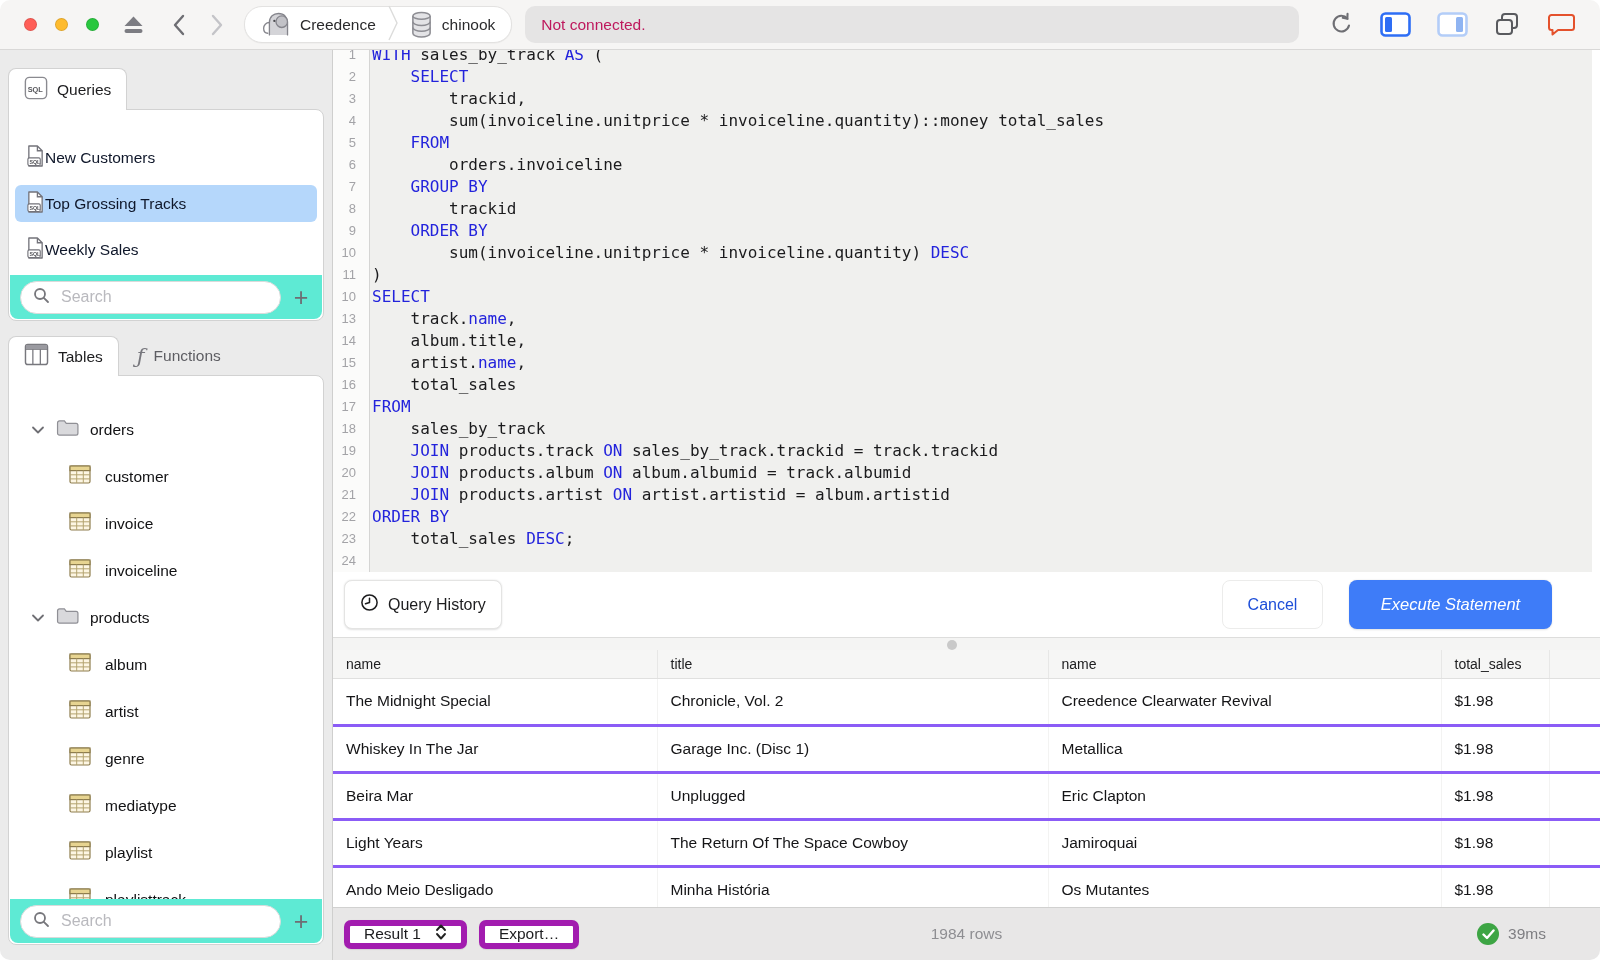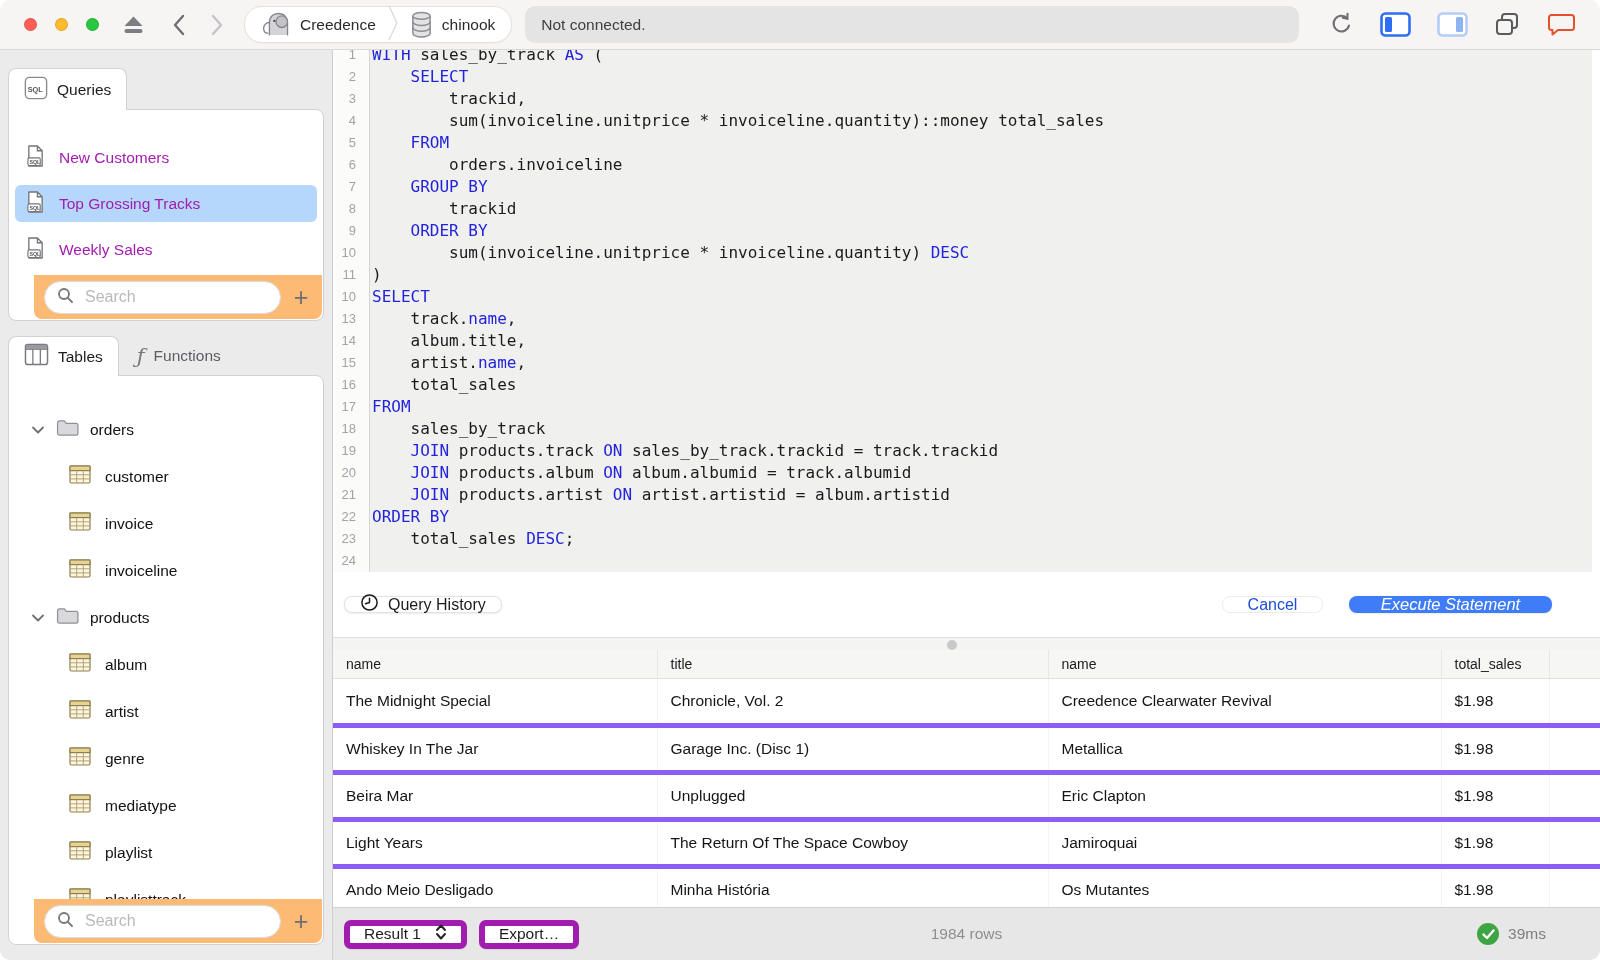--- a/index.html
+++ b/index.html
@@ -13,81 +13,81 @@
   .light{width:13px;height:13px;border-radius:50%;border:0.5px solid rgba(0,0,0,.12);}
   .l-red{background:#ff5e57}.l-yellow{background:#febb2e}.l-green{background:#29c73f}
   .tb-ic{display:flex;align-items:center;justify-content:center;}
   .eject{margin-right:26px;}
   .navs{display:flex;gap:26px;margin-right:20px;}
   .crumb{height:37px;background:#fff;border:1px solid #e3e2e1;border-radius:18px;display:flex;
     align-items:center;padding:0 16px;gap:9px;box-shadow:0 0.5px 1px rgba(0,0,0,.05);}
   .crumb-label{font-size:15.5px;color:#2a2a2c;}
   .crumb-sep{margin:0 2px;}
   .status-pill{flex:1;height:37px;background:#e5e4e4;border-radius:10px;display:flex;align-items:center;
-    padding:4px 16px;margin-left:13px;font-size:15.5px;color:#404040;}
+    padding:4px 16px;margin-left:13px;font-size:15.5px;color:#be185d;}
   .right-icons{display:flex;align-items:center;gap:26px;margin-left:30px;}
   
   .body-row{display:flex;height:910px;}
   
   .sidebar{width:333px;background:#ebebeb;border-right:1px solid #cfcfce;padding:18px 8px 0 8px;position:relative;flex:none;}
   .panel-tabs{display:flex;align-items:flex-end;gap:4px;}
   .tab{display:flex;align-items:center;gap:9px;background:#fff;border:1px solid #d2d2d2;border-bottom:none;
     border-radius:8px 8px 0 0;height:42px;padding:0 15px;position:relative;z-index:2;font-size:15.5px;color:#1d1d1f;}
   .tab.short{height:40px;}
   .tab-inactive{display:flex;align-items:center;gap:9px;height:40px;padding:0 14px;font-size:15.5px;color:#5d5d62;}
   .panel-box{background:#fff;border:1px solid #d2d2d2;border-radius:0 8px 8px 8px;margin-top:-1px;
     position:relative;z-index:1;overflow:hidden;}
   .box-queries{height:212px;}
   .box-tables{height:570px;}
-  .q-item{height:37px;display:flex;align-items:center;gap:14px;padding:0 11px;margin:0 6px 9px 6px;
-    border-radius:6px;font-size:15.5px;color:#a21caf;}
+  .q-item{height:37px;display:flex;align-items:center;padding:0 11px;margin:0 6px 9px 6px;
+    border-radius:6px;font-size:15.5px;color:#0f172a;}
   .q-item:first-child{margin-top:29px;}
   .q-item.selected{background:#b5d7fb;}
   .t-item{height:47px;display:flex;align-items:center;font-size:15.5px;color:#121214;}
   .t-item.folder{padding-left:22px;gap:11px;}
   .t-item.table{padding-left:60px;gap:14px;}
   .tree{padding-top:30px;}
-  .search-row{position:absolute;left:1px;right:1px;bottom:1px;height:44px;background:#fdba74;display:flex;
-    align-items:center;padding:0 10px;gap:9px;border-radius:0 0 8px 8px;margin-left:24px;}
+  .search-row{position:absolute;left:1px;right:1px;bottom:1px;height:44px;background:#5eead4;display:flex;
+    align-items:center;padding:0 10px;gap:9px;border-radius:0 0 8px 8px;}
   .searchbox{flex:1;height:33px;border:1px solid #dadada;border-radius:17px;background:#fff;display:flex;
     align-items:center;padding:0 12px;gap:9px;}
   .searchbox input{border:none;outline:none;background:transparent;width:100%;font-size:16px;
     font-family:"Liberation Sans",sans-serif;color:#1d1d1f;}
   .searchbox input::placeholder{color:#b9b9be;}
   .plus-btn{font-size:25px;color:#6e6e73;width:22px;text-align:center;line-height:22px;font-weight:300;}
   
   .main{flex:1;display:flex;flex-direction:column;min-width:0;}
   .editor{height:522px;position:relative;overflow:hidden;flex:none;}
   .editor-bg{position:absolute;inset:0;display:flex;}
   .gutter-bg{width:37px;background:#fbfbfa;border-right:1px solid #d5d5d4;}
   .code-bg{flex:1;background:#f0f0ee;}
   .right-strip{width:8px;background:#fff;}
   .code-lines{position:absolute;top:-6px;left:0;right:8px;}
   .code-line{display:flex;height:22px;line-height:22px;}
   .ln{width:23px;flex:none;text-align:right;padding-right:0;font-size:13px;color:#a3a3a7;}
   .lc{padding-left:16px;font-family:"DejaVu Sans Mono",monospace;font-size:16px;white-space:pre;color:#1b1b1d;}
   .kw{color:#2323dc;}
   
   .action-row{height:65px;background:#fff;display:flex;align-items:center;padding:0 48px 0 11px;gap:26px;flex:none;}
-  .btn{height:17px;border-radius:8px;border:1px solid #e4e4e3;background:#fff;font-size:16px;display:flex;
+  .btn{height:49px;border-radius:8px;border:1px solid #e4e4e3;background:#fff;font-size:16px;display:flex;
     align-items:center;gap:9px;padding:0 15px;box-shadow:0 0.5px 2px rgba(0,0,0,.12);color:#1c1c1e;
     font-family:"Liberation Sans",sans-serif;}
   .spacer{flex:1;}
   .btn.cancel{color:#1d4ed8;width:101px;justify-content:center;box-shadow:none;border-color:#ececeb;}
   .btn.execute{background:#3e7cf8;border:none;color:#fff;width:203px;justify-content:center;font-size:16.5px;font-style:italic;}
   
   .splitter{height:13px;background:#f4f4f3;border-top:1px solid #dddddc;position:relative;flex:none;}
   .splitter .dot{position:absolute;left:48.5%;top:2px;width:10px;height:10px;border-radius:50%;background:#c9c9c9;}
   
   .results{height:257px;overflow:hidden;flex:none;}
   .results table{border-collapse:collapse;table-layout:fixed;width:100%;}
   .results th{height:28px;background:#f6f6f5;border-bottom:1px solid #e0e0df;border-right:1px solid #e7e7e6;
     font-weight:400;font-size:14px;text-align:left;padding:0 0 0 13px;color:#202022;overflow:hidden;white-space:nowrap;}
   .results th:last-child,.results td:last-child{border-right:none;}
-  .results td{height:47px;border-bottom:5px solid #8b5cf6;border-right:1px solid #f3f3f2;font-size:15.5px;
+  .results td{height:47px;border-bottom:3px solid #8b5cf6;border-right:1px solid #f3f3f2;font-size:15.5px;
     padding:0 0 0 13px;color:#151517;overflow:hidden;white-space:nowrap;}
   
   .statusbar{height:53px;background:#e8e7e7;border-top:1px solid #d1d1d0;display:flex;align-items:center;
     padding:0 54px 0 11px;gap:12px;position:relative;flex:none;}
   .sb-btn{height:29px;background:#fff;border:6px solid #a21caf;border-radius:7px;font-size:15.5px;color:#1c1c1e;
     display:flex;align-items:center;padding:0 14px;gap:14px;box-shadow:0 0.5px 1px rgba(0,0,0,.08);
     font-family:"Liberation Sans",sans-serif;}
   .rowcount{position:absolute;left:0;right:0;text-align:center;color:#8e8e92;font-size:15.5px;pointer-events:none;}
   .sb-right{margin-left:auto;display:flex;align-items:center;gap:9px;z-index:1;}
   .check{width:22px;height:22px;border-radius:50%;background:#3da544;display:flex;align-items:center;justify-content:center;}

